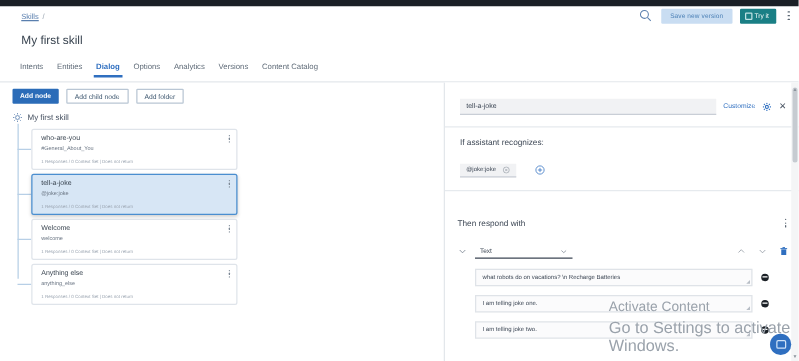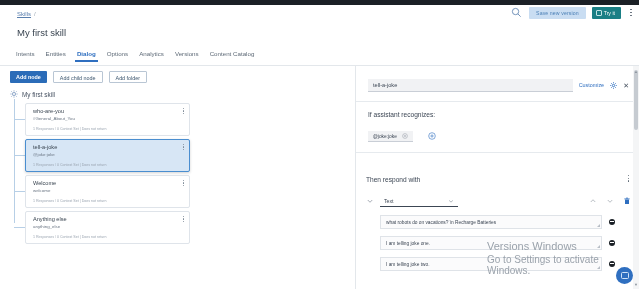--- a/index.html
+++ b/index.html
@@ -223,21 +223,21 @@
     position: relative;
   }
   .resp-dot::after {
     content: ""; position: absolute; left: 1.2px; top: 2.4px;
     width: 3.6px; height: 1.1px; background: #fff;
   }
 
   
   .watermark { position: absolute; left: 487px; top: 240px; pointer-events: none; }
   .wm-title { font-size: 11px; color: #9aa2ab; }
-  .wm-sub { font-size: 10px; color: #9aa2ab; margin-top: 2px; }
+  .wm-sub { font-size: 13px; color: #9aa2ab; margin-top: 2px; }
 
   
   .fab {
     position: absolute; right: 6px; bottom: 5px;
     width: 17px; height: 17px; border-radius: 50%;
     background: #2f6fc0;
     display: flex; align-items: center; justify-content: center;
   }
   .fab-glyph { width: 8px; height: 7px; border: 1px solid #cfe2f7; border-radius: 1.5px; display: block; }
 
@@ -457,21 +457,21 @@
       <div class="resp-field">I am telling joke one.</div>
       <div class="resp-dot"></div>
     </div>
     <div class="resp-row" style="top:191px;">
       <div class="resp-field">I am telling joke two.</div>
       <div class="resp-dot"></div>
     </div>
   </div>
 
   <div class="watermark">
-    <div class="wm-title">Versions Windows</div>
+    <div class="wm-title">Activate Content</div>
     <div class="wm-sub">Go to Settings to activate Windows.</div>
   </div>
 
   <div class="scroll-track"></div>
   <div class="scroll-thumb"></div>
   <div class="scroll-arrow" style="top:69px;">▲</div>
   <div class="scroll-arrow" style="bottom:2px;">▼</div>
 
   <div class="fab">
     <span class="fab-glyph"></span>

